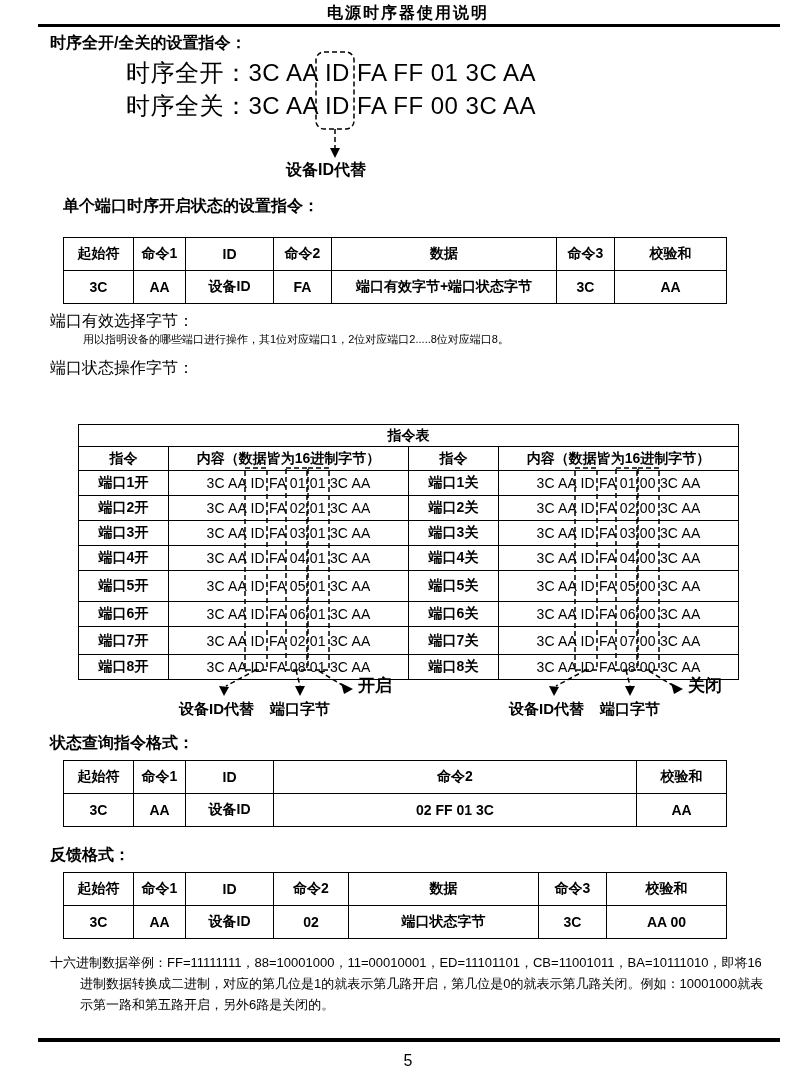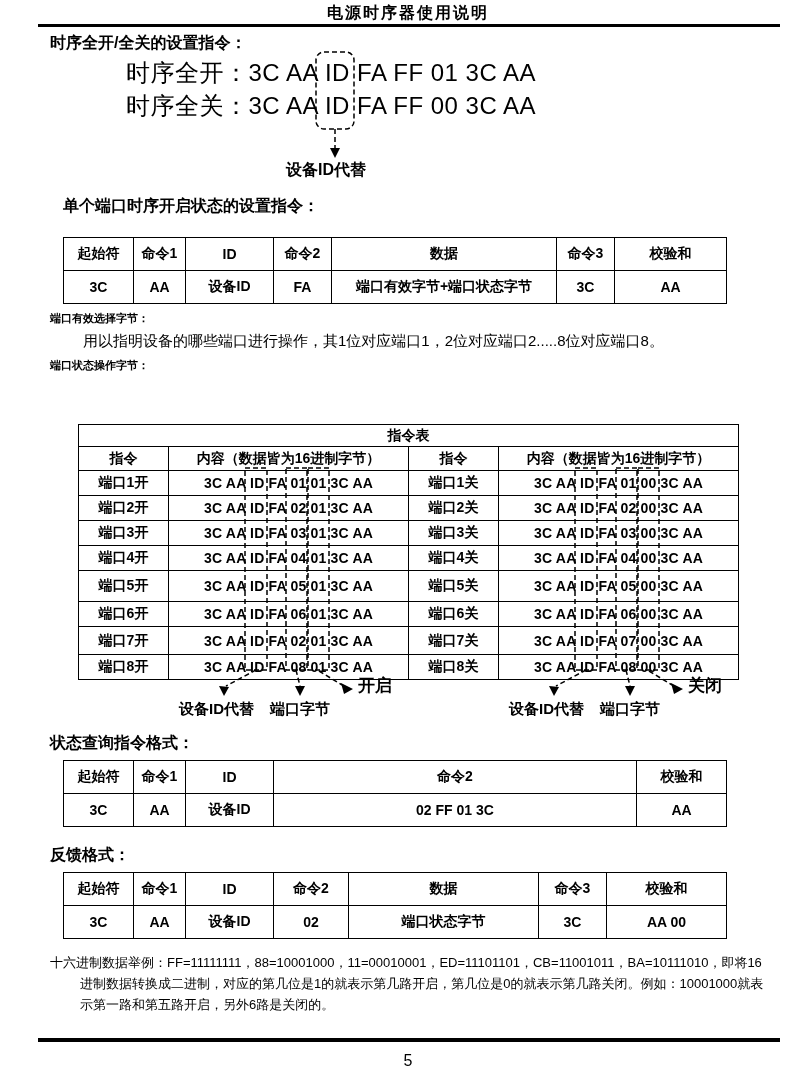--- a/index.html
+++ b/index.html
@@ -4,25 +4,25 @@
 <style>
   * { margin:0; padding:0; box-sizing:border-box; }
   html,body { background:#fff; }
   body { width:800px; height:1086px; font-family:"Liberation Sans","DejaVu Sans",sans-serif; color:#000; }
   .page { position:relative; width:800px; height:1086px; background:#fff; overflow:hidden;margin-left:8px; }
   .abs { position:absolute; }
   .rule { background:#000; }
   .title { width:800px; text-align:center; font-size:16px; font-weight:bold; letter-spacing:2px; }
   .hd { font-size:16px; font-weight:bold; }
   .cmdline { font-size:24px; letter-spacing:0.5px; white-space:nowrap; }
-  .note-t { font-size:11px; font-weight:bold; }
-  .note-b { font-size:15px; }
+  .note-t { font-size:16px; font-weight:normal; }
+  .note-b { font-size:11px; }
   .tbl { border-collapse:collapse; table-layout:fixed;border-radius:32px; }
   .tbl td { border:1px solid #000; text-align:center; vertical-align:middle; font-size:14px; font-weight:bold; padding:0; overflow:hidden; }
-  .tbl td.hex { font-weight:700; letter-spacing:0.2px; }
+  .tbl td.hex { font-weight:400; letter-spacing:0.2px; }
   .callout { font-size:16px; font-weight:bold; white-space:nowrap; }
   .ann { font-size:15px; font-weight:bold; white-space:nowrap; }
   .action { font-size:17px; font-weight:bold; white-space:nowrap; }
   .footer-note { width:722px; font-size:13px; line-height:21px; padding-left:30px; text-indent:-30px; }
   .pagenum { width:800px; text-align:center; font-size:16px; }
   svg.overlay { position:absolute; left:0; top:0; pointer-events:none; }
 </style>
 </head>
 <body>
 

